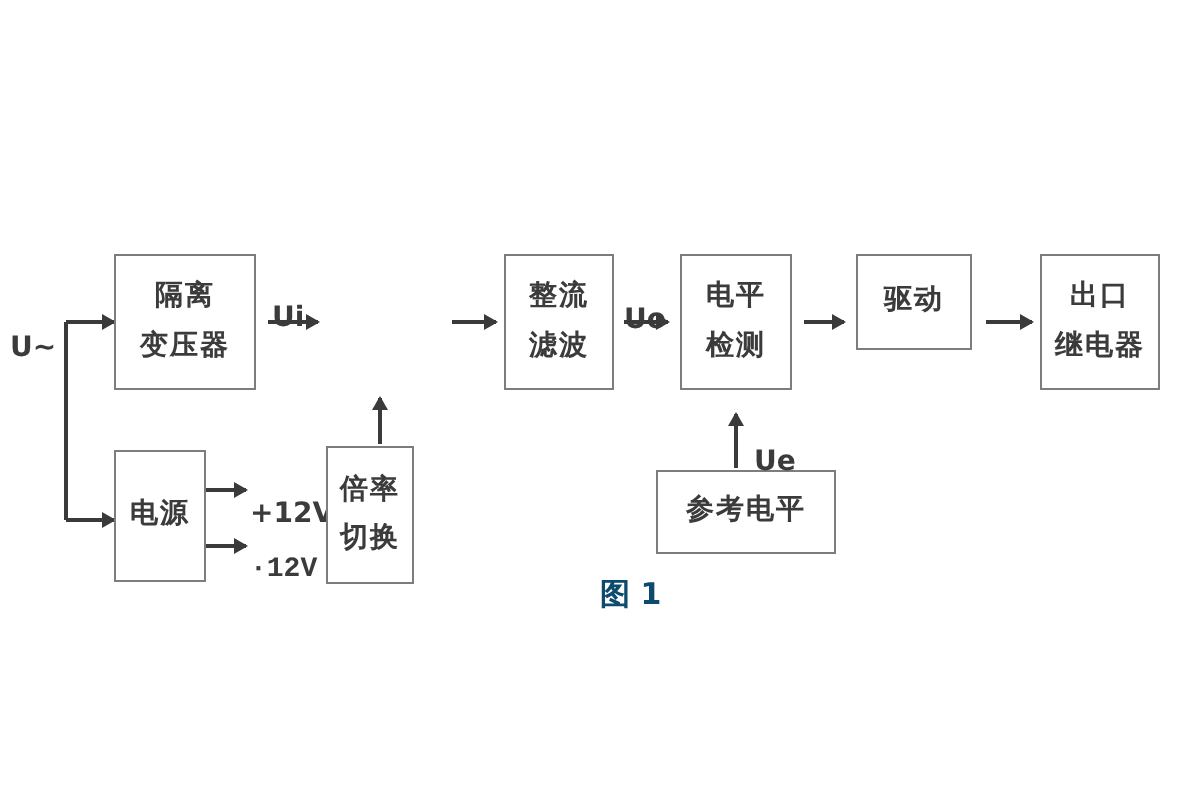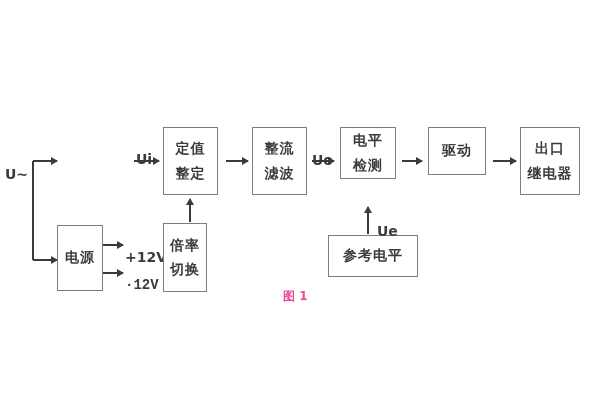--- a/index.html
+++ b/index.html
@@ -65,57 +65,57 @@
   .sig-label {
     position: absolute;
     font-size: 14px;
     font-weight: 600;
     color: #3b3b3b;
     white-space: nowrap;
     margin-top: 12px;
   }
   .caption {
     position: absolute;
-    left: 283px; top: 288px;
-    font-size: 12px;
+    left: 300px; top: 288px;
+    font-size: 15px;
     font-weight: 600;
-    color: #ec4899;
+    color: #0c4a6e;
     white-space: nowrap;
   }
 </style>
 </head>
 <body>
 
 <div class="canvas">
 
   <span class="sig-label" style="left:5px; top:154px;">U~</span>
   <div class="vline" style="left:32px; top:161px; height:99px;"></div>
   <div class="hline head-right" style="left:33px; top:160px; width:24px;"></div>
   <div class="hline head-right" style="left:33px; top:259px; width:24px;"></div>
 
+  <div class="block" style="left:57px; top:127px; width:71px; height:68px;">
+    <span>隔离</span>
+    <span>变压器</span>
+  </div>
 
   <span class="sig-label" style="left:136px; top:139px;">Ui</span>
   <div class="hline head-right" style="left:134px; top:160px; width:25px;"></div>
 
-  <div class="block" style="left:163px; top:127px; width:55px; height:68px;">
-    <span>定值</span>
-    <span>整定</span>
-  </div>
 
   <div class="hline head-right" style="left:226px; top:160px; width:22px;"></div>
 
   <div class="block" style="left:252px; top:127px; width:55px; height:68px;">
     <span>整流</span>
     <span>滤波</span>
   </div>
 
   <span class="sig-label" style="left:312px; top:140px;">Uo</span>
   <div class="hline head-right" style="left:312px; top:160px; width:22px;"></div>
 
-  <div class="block" style="left:340px; top:127px; width:56px; height:52px;">
+  <div class="block" style="left:340px; top:127px; width:56px; height:68px;">
     <span>电平</span>
     <span>检测</span>
   </div>
 
   <div class="hline head-right" style="left:402px; top:160px; width:20px;"></div>
 
   <div class="block" style="left:428px; top:127px; width:58px; height:48px;">
     <span>驱动</span>
   </div>
 

